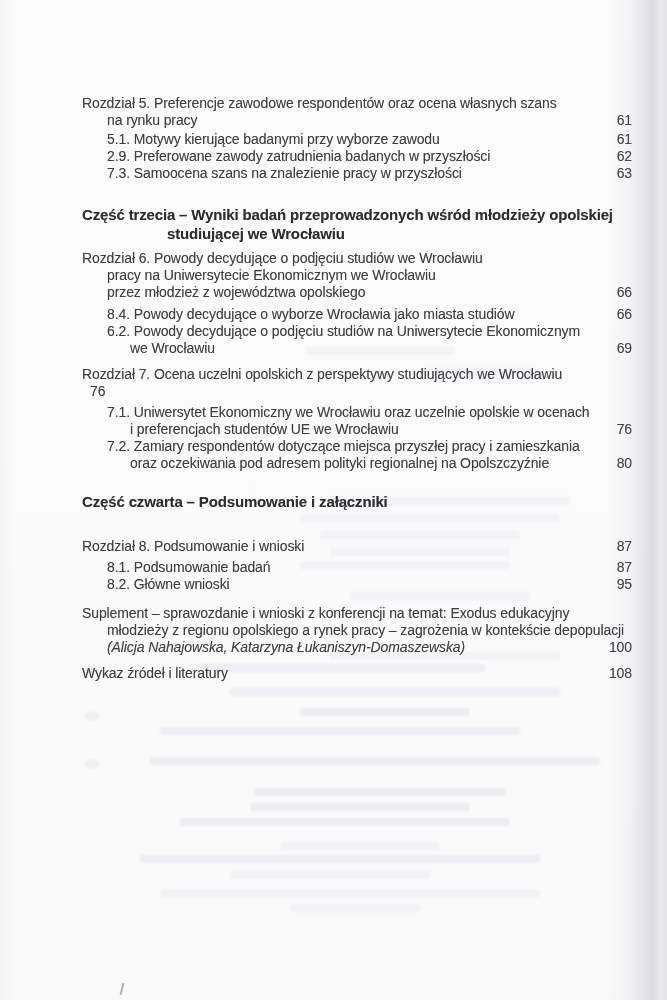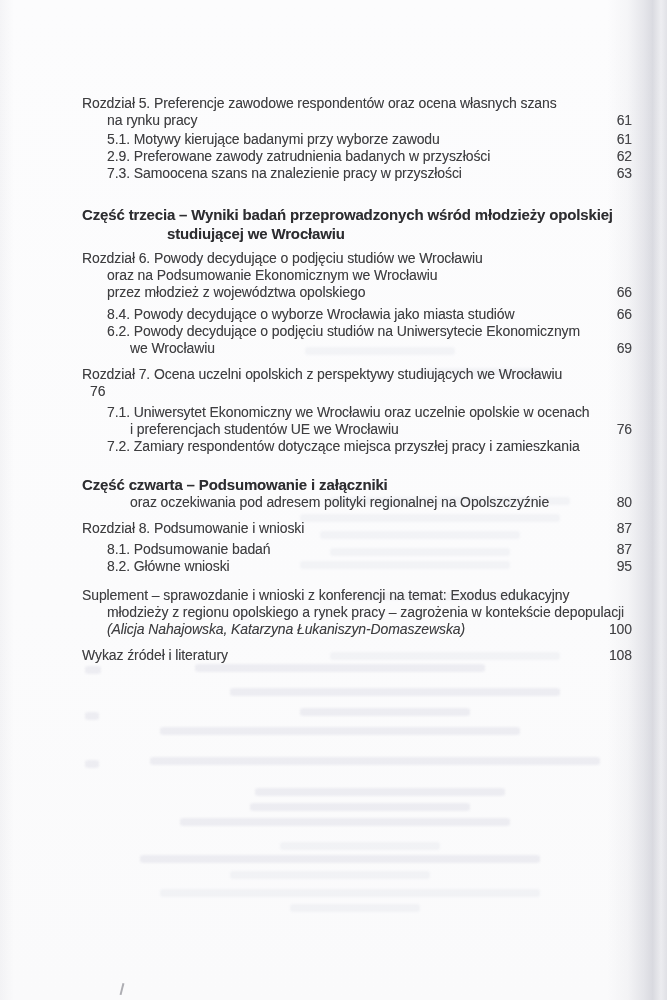--- a/index.html
+++ b/index.html
@@ -157,21 +157,21 @@
     <span class="t">Część trzecia – Wyniki badań przeprowadzonych wśród młodzieży opolskiej</span>
   </div>
   <div class="row head indH">
     <span class="t">studiującej we Wrocławiu</span>
   </div>
 
   <div class="row" style="margin-top:7px">
     <span class="t">Rozdział 6. Powody decydujące o podjęciu studiów we Wrocławiu</span>
   </div>
   <div class="row ind1">
-    <span class="t">oraz na Podsumowanie Ekonomicznym we Wrocławiu</span>
+    <span class="t">pracy na Uniwersytecie Ekonomicznym we Wrocławiu</span>
   </div>
   <div class="row ind1">
     <span class="t">przez młodzież z województwa opolskiego</span>
     <span class="pg">66</span>
   </div>
   <div class="row ind1" style="margin-top:5px">
     <span class="t">8.4. Powody decydujące o wyborze Wrocławia jako miasta studiów</span>
     <span class="pg">66</span>
   </div>
   <div class="row ind1">
@@ -191,30 +191,30 @@
   <div class="row ind1" style="margin-top:4px">
     <span class="t">7.1. Uniwersytet Ekonomiczny we Wrocławiu oraz uczelnie opolskie w ocenach</span>
   </div>
   <div class="row ind2">
     <span class="t">i preferencjach studentów UE we Wrocławiu</span>
     <span class="pg">76</span>
   </div>
   <div class="row ind1">
     <span class="t">7.2. Zamiary respondentów dotyczące miejsca przyszłej pracy i zamieszkania</span>
   </div>
-  <div class="row head" style="margin-top:20px">
-    <span class="t">Część czwarta – Podsumowanie i załączniki</span>
-  </div>
-
   <div class="row ind2">
     <span class="t">oraz oczekiwania pod adresem polityki regionalnej na Opolszczyźnie</span>
     <span class="pg">80</span>
   </div>
 
-  <div class="row" style="margin-top:9px">
+  <div class="row head" style="margin-top:20px">
+    <span class="t">Część czwarta – Podsumowanie i załączniki</span>
+  </div>
+
+  <div class="row" style="margin-top:27px">
     <span class="t">Rozdział 8. Podsumowanie i wnioski</span>
     <span class="pg">87</span>
   </div>
   <div class="row ind1" style="margin-top:4px">
     <span class="t">8.1. Podsumowanie badań</span>
     <span class="pg">87</span>
   </div>
   <div class="row ind1">
     <span class="t">8.2. Główne wnioski</span>
     <span class="pg">95</span>

